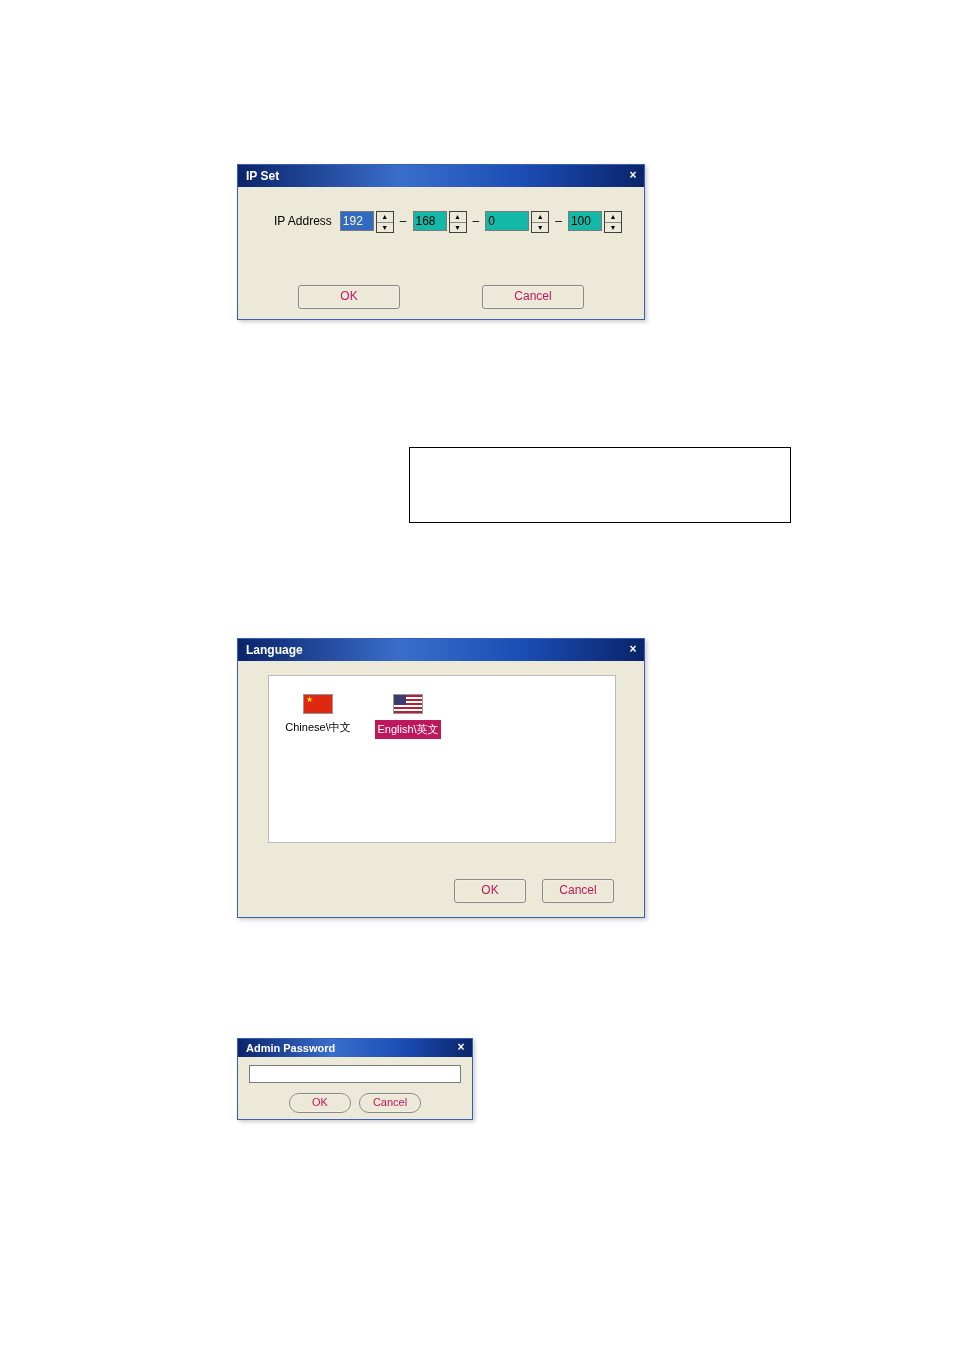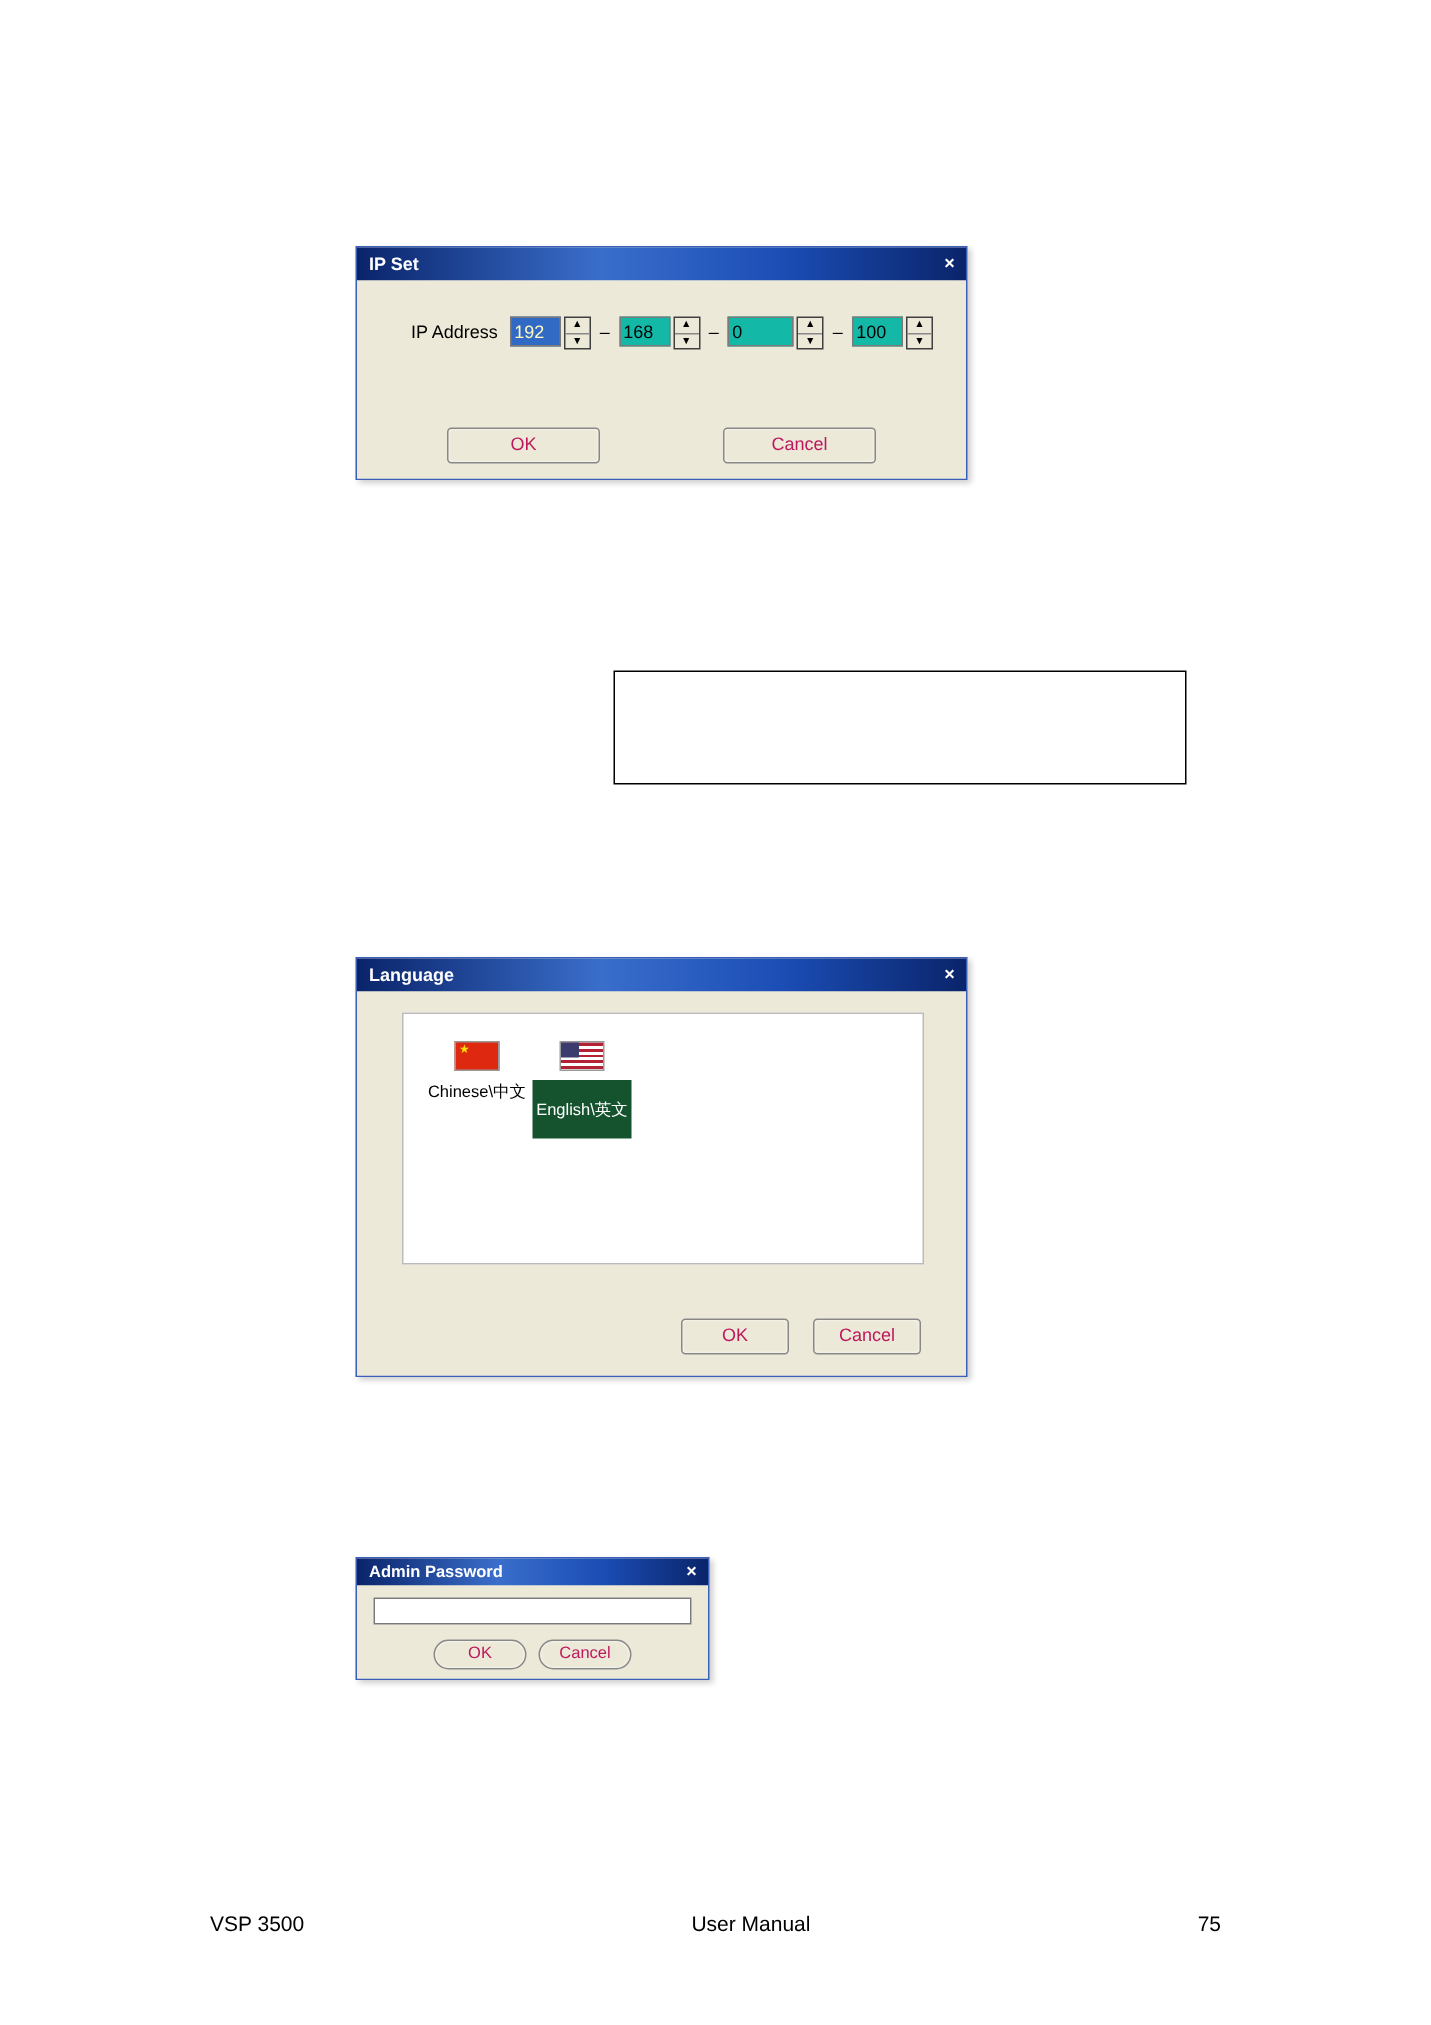--- a/index.html
+++ b/index.html
@@ -124,21 +124,21 @@
   
   #lang { left: 237px; top: 638px; width: 406px; }
   #lang .dialog-body { height: 256px; position: relative; padding: 0; }
   .lang-panel {
     position: absolute; top: 14px; left: 30px;
     width: 346px; height: 166px;
     border: 1px solid #bbb;
     background: #fff;
   }
   .lang-items {
-    display: flex; 
+    display: flex; gap: 20px;
     padding: 18px 14px;
     font-size: 11px;
   }
   .lang-item {
     display: flex; flex-direction: column; align-items: center;
     width: 70px;
   }
   .flag {
     width: 28px; height: 18px;
     border: 1px solid #999;
@@ -156,21 +156,21 @@
       repeating-linear-gradient(#b22234 0 2px, #fff 2px 4px);
     position: relative;
   }
   .flag-us::before {
     content: "";
     position: absolute; left: 0; top: 0;
     width: 12px; height: 10px;
     background: #3c3b6e;
   }
   .lang-label { font-size: 11px; white-space: nowrap; }
-  .lang-label.selected { background: #14532d; color: #fff; padding: 12px 2px; }
+  .lang-label.selected { background: #be185d; color: #fff; padding: 2px 2px; }
   #lang .btn-row {
     position: absolute; bottom: 14px; right: 30px;
     display: flex; gap: 16px;
   }
   #lang .btn { min-width: 70px; }
 
   
   #admin { left: 237px; top: 1038px; width: 234px; }
   #admin .titlebar { height: 18px; font-size: 11px; }
   #admin .dialog-body { height: 62px; position: relative; padding: 8px; }
@@ -289,19 +289,14 @@
     </div>
     <div class="dialog-body">
       <div class="pw-input"></div>
       <div class="btn-row">
         <div class="btn btn-pill">OK</div>
         <div class="btn btn-pill">Cancel</div>
       </div>
     </div>
   </div>
 
-  <div class="footer">
-    <span>VSP 3500</span>
-    <span>User Manual</span>
-    <span>75</span>
-  </div>
 
 </div>
 
 </body></html>

